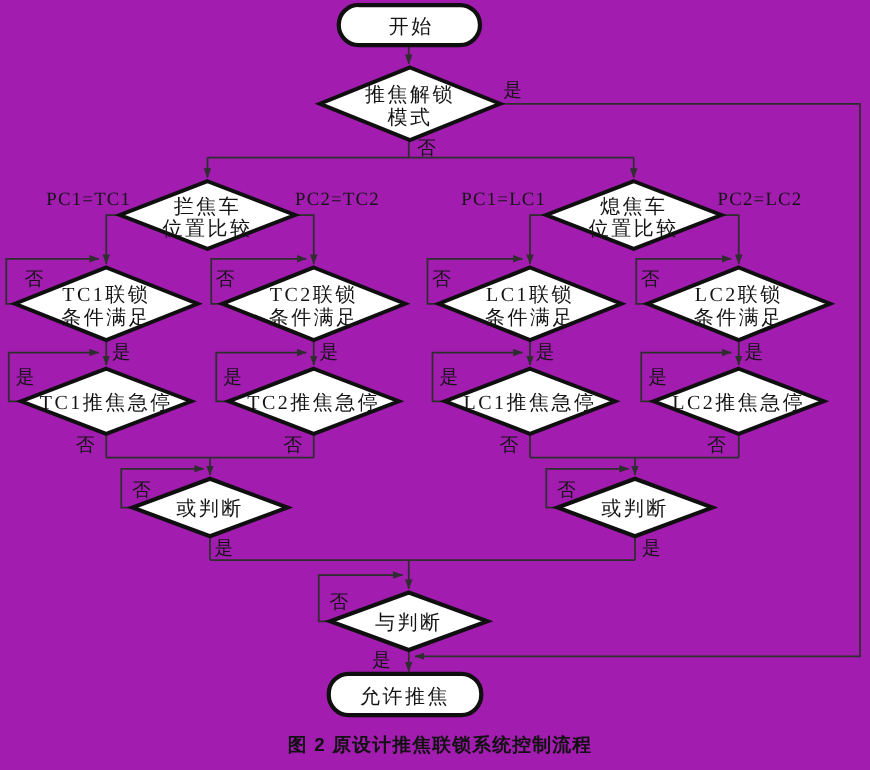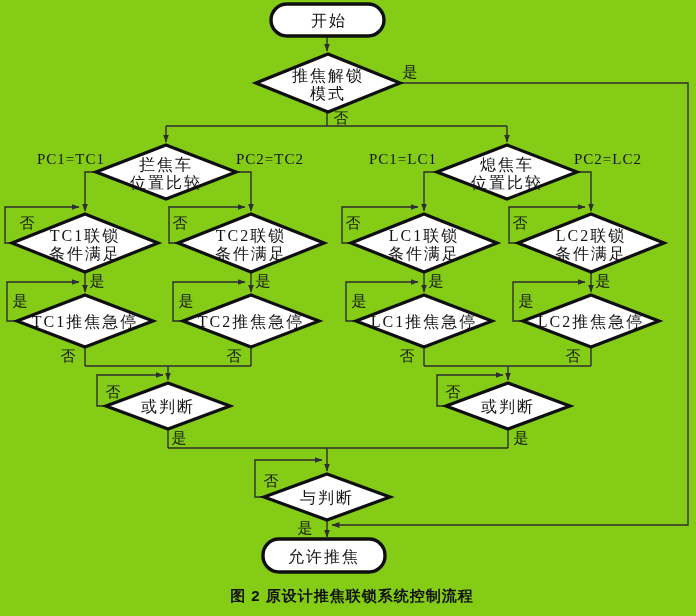--- a/index.html
+++ b/index.html
@@ -1,16 +1,16 @@
 <!DOCTYPE html>
 <html><head>
 <meta charset="utf-8">
 <style>
   html,body{margin:0;padding:0;background:#ffffff;}
-  .page{position:relative;width:696px;height:616px;background:#84cc16;overflow:hidden;
+  .page{position:relative;width:696px;height:616px;background:#a21caf;overflow:hidden;
         font-family:"Liberation Serif","DejaVu Serif",serif;}
   svg{position:absolute;left:0;top:0;}
   .shape{fill:#ffffff;stroke:#0f0f0f;stroke-width:3.2;stroke-linejoin:miter;}
   .term{fill:#ffffff;stroke:#0f0f0f;stroke-width:3.4;}
   .edge{fill:none;stroke:#2e2e2e;stroke-width:1.4;}
   .t-node{font-family:"Liberation Serif","DejaVu Serif",serif;font-size:16px;fill:#141414;
           text-anchor:middle;letter-spacing:2px;}
   .t-edge{font-family:"Liberation Serif","DejaVu Serif",serif;font-size:15px;fill:#141414;
           text-anchor:middle;}
   .t-pc{font-family:"Liberation Serif","DejaVu Serif",serif;font-size:15px;fill:#141414;

